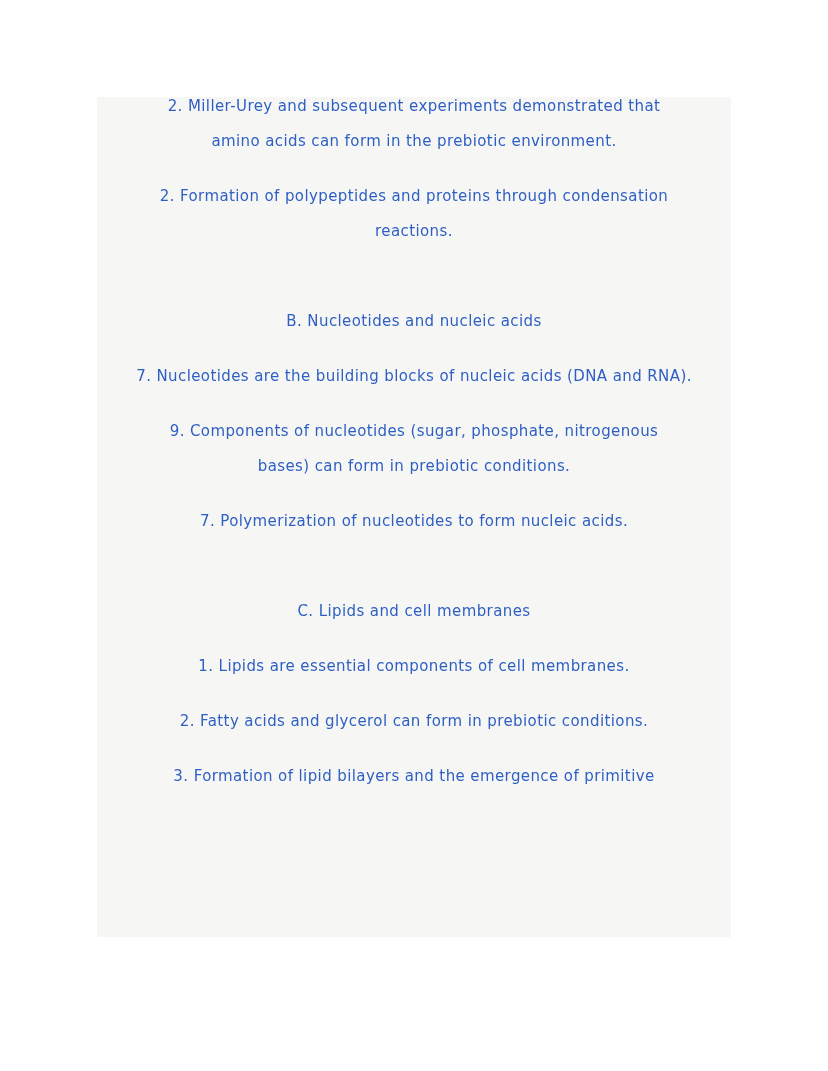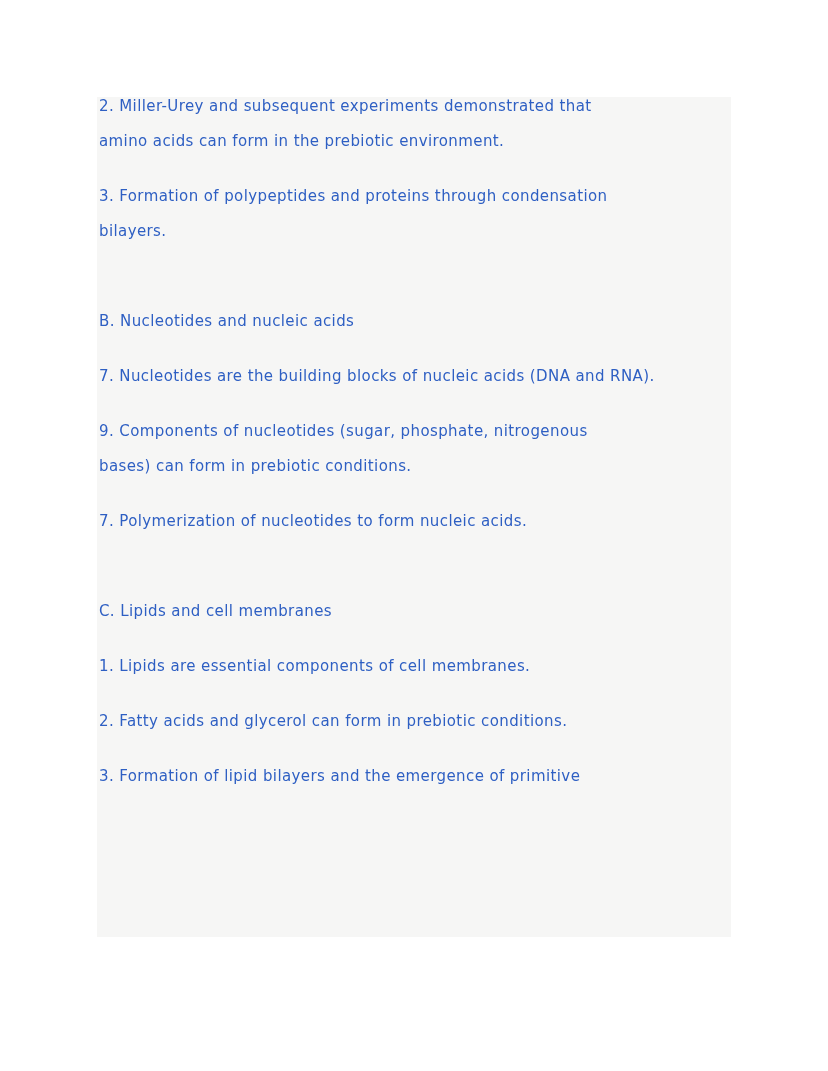--- a/index.html
+++ b/index.html
@@ -28,40 +28,41 @@
     width: 634px;
     height: 840px;
     background: var(--panel-bg);
     overflow: hidden;
   }
   .para {
     color: var(--text-color);
     font-size: 15px;
     letter-spacing: 0.4px;
     line-height: 35px;
+    text-align: center;
     margin: 0 2px 20px 2px;
     font-weight: normal;
   }
   .para.first { margin-top: -8px; }
   .para.section-head { margin-top: 55px; }
   .line { display: block; }
 </style>
 </head>
 <body>
 
 <div class="viewer">
   <div class="doc-page">
 
     <p class="para first">
       <span class="line">2. Miller-Urey and subsequent experiments demonstrated that</span>
       <span class="line">amino acids can form in the prebiotic environment.</span>
     </p>
     <p class="para">
-      <span class="line">3. Formation of polypeptides and proteins through condensation</span>
-      <span class="line">bilayers.</span>
+      <span class="line">2. Formation of polypeptides and proteins through condensation</span>
+      <span class="line">reactions.</span>
     </p>
 
     <p class="para section-head">
       <span class="line">B. Nucleotides and nucleic acids</span>
     </p>
     <p class="para">
       <span class="line">7. Nucleotides are the building blocks of nucleic acids (DNA and RNA).</span>
     </p>
     <p class="para">
       <span class="line">9. Components of nucleotides (sugar, phosphate, nitrogenous</span>

